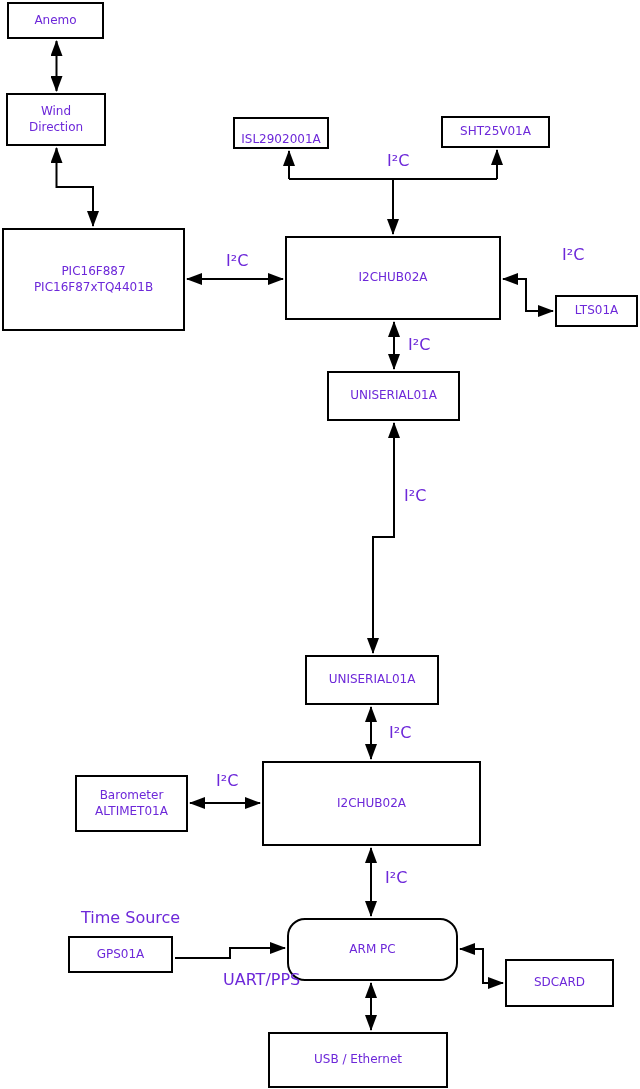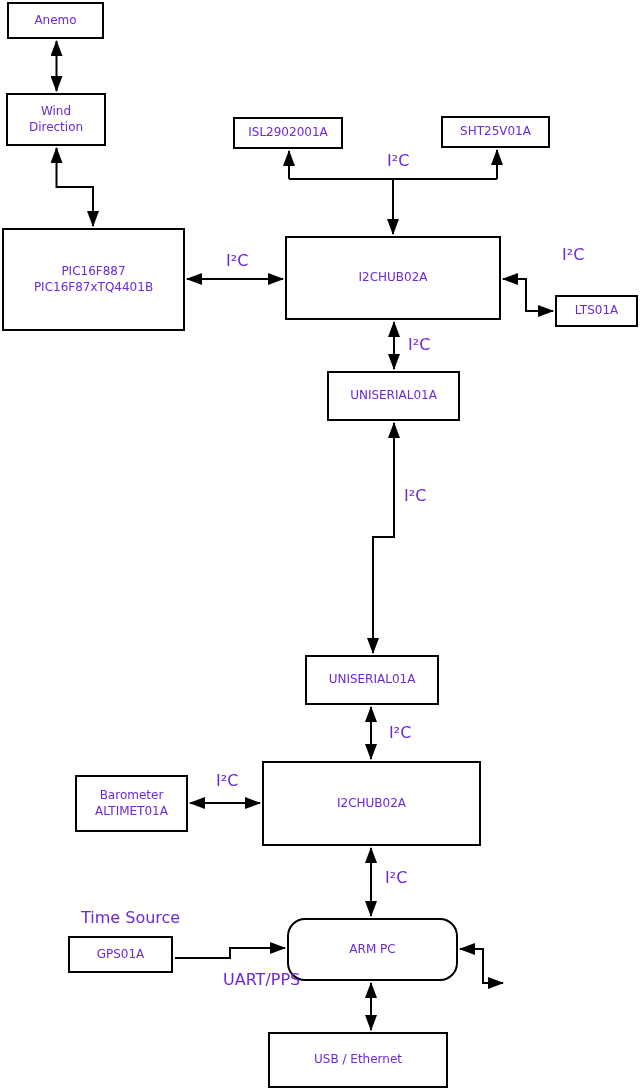--- a/index.html
+++ b/index.html
@@ -98,21 +98,21 @@
   <div class="node" style="left:6px; top:93px; width:100px; height:53px;">
     <span>Wind</span>
     <span>Direction</span>
   </div>
 
   <div class="node" style="left:2px; top:228px; width:183px; height:103px;">
     <span>PIC16F887</span>
     <span>PIC16F87xTQ4401B</span>
   </div>
 
-  <div class="node" style="left:233px; top:117px; width:110px; height:32px;">
+  <div class="node" style="left:233px; top:117px; width:96px; height:32px;justify-content:flex-end;">
     <span>ISL2902001A</span>
   </div>
 
   <div class="node" style="left:441px; top:116px; width:109px; height:32px;">
     <span>SHT25V01A</span>
   </div>
 
   <div class="node" style="left:285px; top:236px; width:216px; height:84px;">
     <span>I2CHUB02A</span>
   </div>
@@ -139,20 +139,23 @@
   </div>
 
   <div class="node" style="left:287px; top:918px; width:171px; height:63px;border-radius:18px;">
     <span>ARM PC</span>
   </div>
 
   <div class="node" style="left:68px; top:936px; width:105px; height:37px;">
     <span>GPS01A</span>
   </div>
 
+  <div class="node" style="left:505px; top:959px; width:109px; height:48px;">
+    <span>SDCARD</span>
+  </div>
 
   <div class="node" style="left:268px; top:1032px; width:180px; height:56px;">
     <span>USB / Ethernet</span>
   </div>
 
   <div class="floating-label" style="left:387px; top:152px;">I²C</div>
 
   <div class="floating-label" style="left:226px; top:252px;">I²C</div>
 
   <div class="floating-label" style="left:562px; top:246px;">I²C</div>

